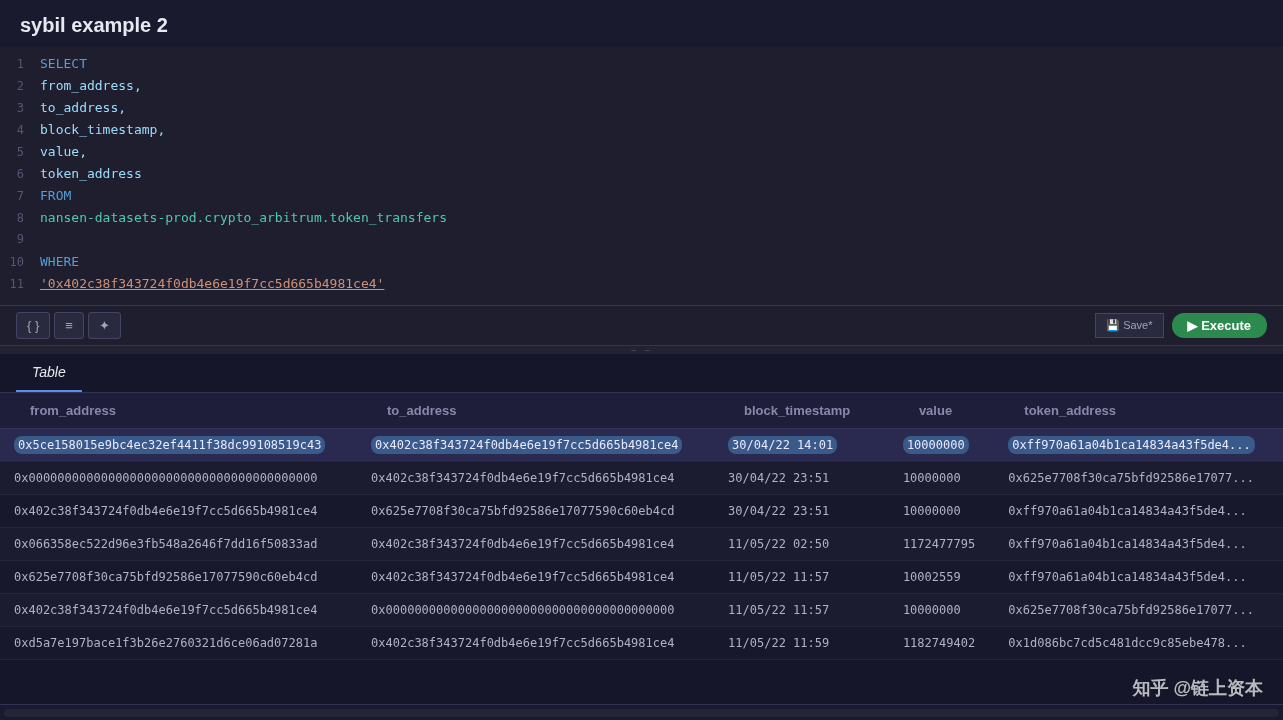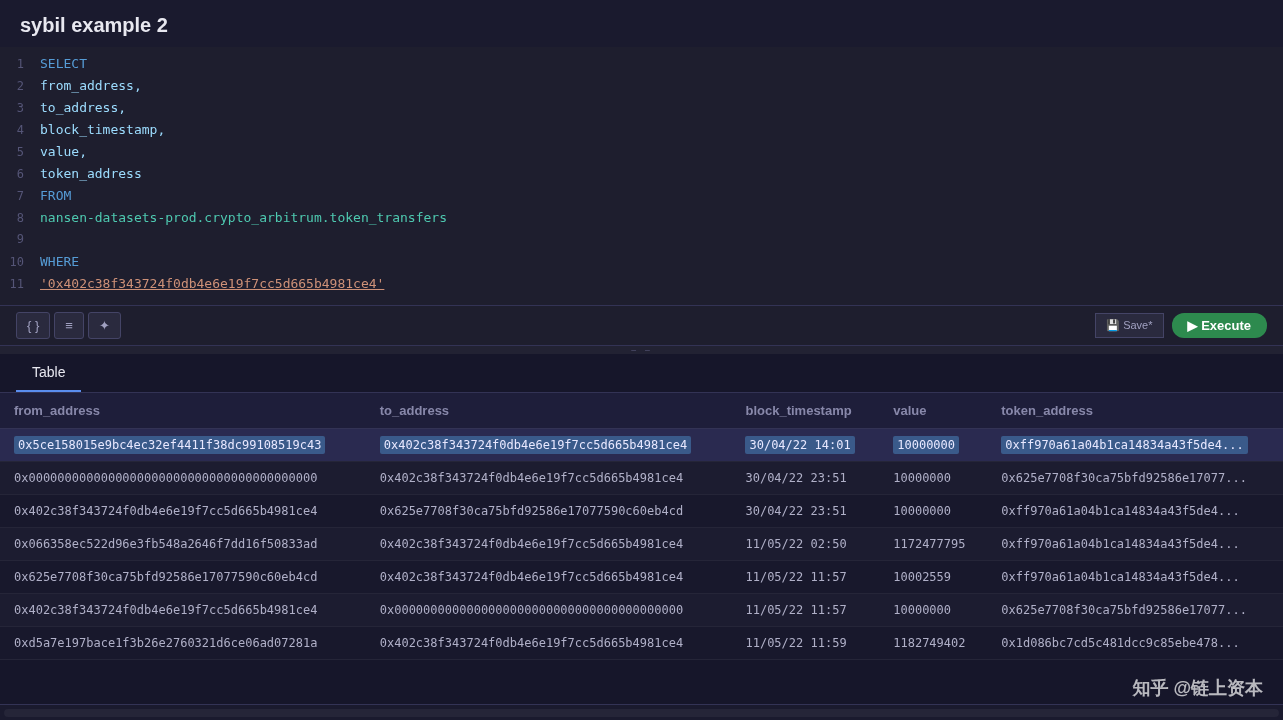--- a/index.html
+++ b/index.html
@@ -128,20 +128,21 @@
       flex: 1;
     }
 
     
     .tabs-bar {
       display: flex;
       align-items: flex-end;
       padding: 0 16px;
       border-bottom: 1px solid #333355;
       gap: 4px;
+      font-style: italic;
     }
 
     .tab-item {
       padding: 10px 16px;
       cursor: pointer;
       color: #888899;
       font-family: sans-serif;
       font-size: 14px;
       border-bottom: 2px solid transparent;
     }
@@ -172,21 +173,21 @@
       border-collapse: collapse;
       font-size: 12px;
     }
 
     thead tr {
       background: #1e1e3a;
     }
 
     thead th {
       text-align: left;
-      padding: 10px 14px;
+      padding: 10px 30px;
       color: #8888aa;
       font-weight: 600;
       border-bottom: 1px solid #333355;
       white-space: nowrap;
       font-family: sans-serif;
       font-size: 13px;
     }
 
     tbody tr {
       border-bottom: 1px solid #252538;
@@ -208,21 +209,21 @@
       padding: 9px 14px;
       color: #b0b0c8;
       white-space: nowrap;
       font-size: 12px;
     }
 
     
     .cell-highlight {
       background: #3a5a8a;
       color: #e8e8ff;
-      border-radius: 2px;
+      border-radius: 8px;
       padding: 2px 4px;
     }
 
     
     .table-container::-webkit-scrollbar {
       width: 8px;
       height: 8px;
     }
     .table-container::-webkit-scrollbar-track {
       background: #1a1a2e;

